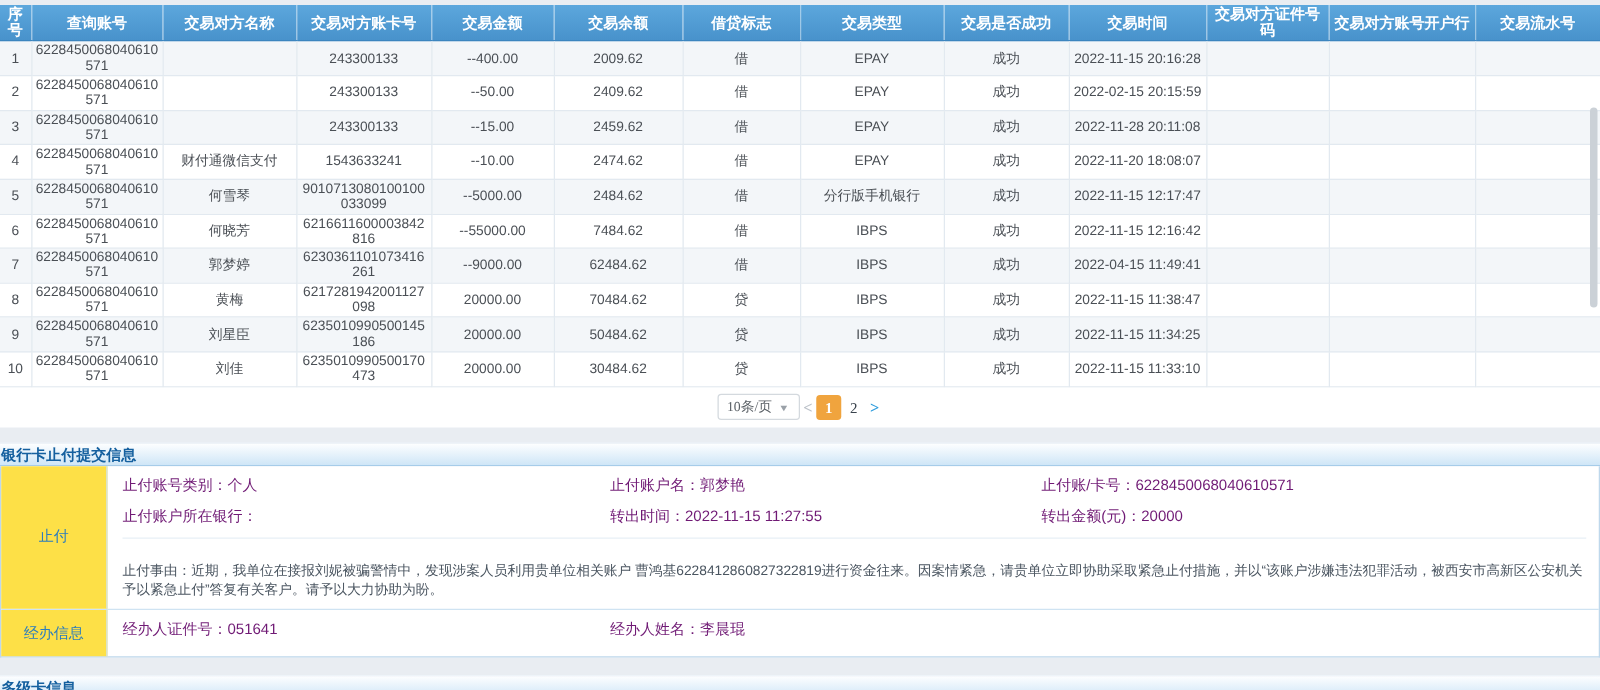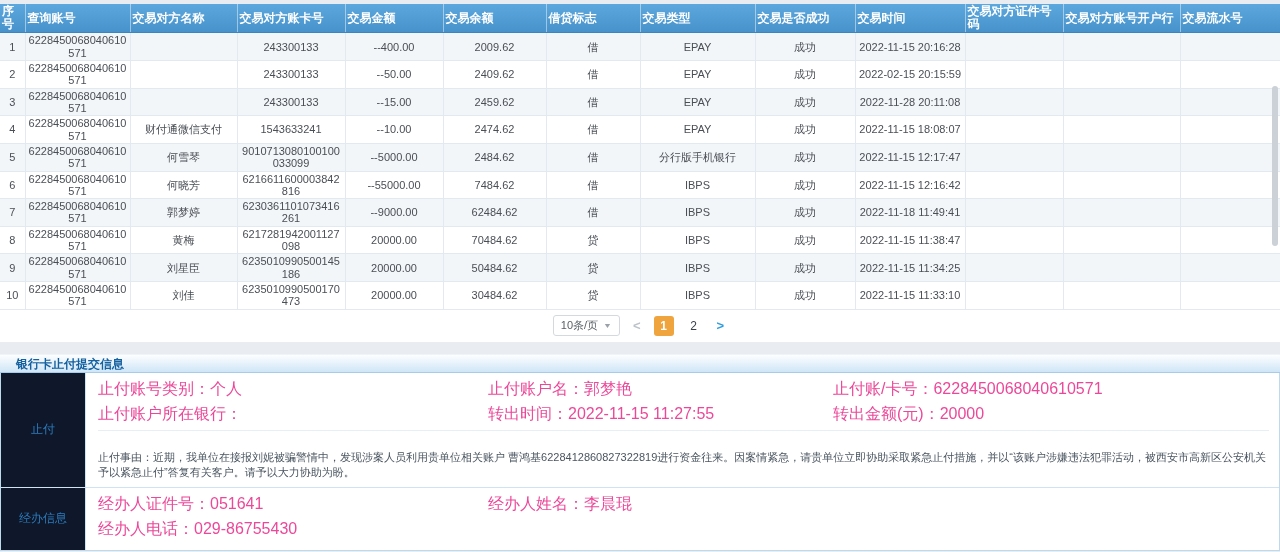--- a/index.html
+++ b/index.html
@@ -9,40 +9,40 @@
     font-family: "Liberation Sans", sans-serif;
     position: relative;
   }
   
   table.grid { border-collapse: collapse; table-layout: fixed; width: 1280px; background: #fff; }
   table.grid th {
     background: linear-gradient(#5ca7dd, #4892cb);
     color: #fff; font-size: 12px; font-weight: bold;
     border-left: 1px solid rgba(255,255,255,.45);
     border-bottom: 1px solid #3c85bf;
-    padding: 1px 2px; line-height: 1.1; text-align: left;
+    padding: 1px 2px; line-height: 1.1; text-align: center;
   }
   table.grid th:first-child { border-left: none; }
   table.grid td {
     font-size: 11px; color: #4a4f55; text-align: center;
     border: 1px solid #e2e9f0; border-top: none;
     padding: 1px 2px; line-height: 1.12; word-break: break-all;
   }
   table.grid td:first-child { border-left: none; }
   table.grid td:last-child { border-right: none; }
   table.grid tbody tr:nth-child(odd)  td { background: #f3f6f9; }
   table.grid tbody tr:nth-child(even) td { background: #ffffff; }
   #tx-table { margin-top: 4px; }
   #tx-table th { height: 22px; }
   #tx-table tbody td { height: 22px; }
   
   .pagination {
     height: 32px; background: #fff;
-    display: flex; align-items: center; justify-content: center; gap: 10px;
-    font-size: 12px; color: #39424c;
+    display: flex; align-items: center; justify-content: center; gap: 0;
+    font-size: 12px; color: #39424c; font-family: Liberation Serif, serif;
   }
   .page-size {
     display: inline-flex; align-items: center; gap: 5px;
     border: 1px solid #d4d9de; border-radius: 3px; background: #fff;
     padding: 2px 7px; font-size: 11px; color: #5a6066; cursor: pointer;
   }
   .page-size .chev { font-size: 9px; color: #9aa1a8; transform: scaleY(.8); }
   .pg-arrow { font-size: 13px; font-weight: bold; padding: 0 3px; cursor: pointer; }
   .pg-prev { color: #bcc2c9; }
   .pg-next { color: #2f9ddd; }
@@ -52,34 +52,34 @@
   }
   .pg-num.active { background: #f0a43e; color: #fff; border-radius: 3px; font-weight: bold; }
   
   .section-gap { height: 12px; }
   .section-bar {
     height: 19px; line-height: 19px;
     background: linear-gradient(#fdfeff, #cfe6f7);
     border-top: 1px solid #eef4f9;
     border-bottom: 1px solid #a6cce9;
     color: #15609f; font-weight: bold; font-size: 12px;
-    padding-left: 16px;
+    padding-left: 1px;
   }
   
   .info-box { background: #fff; border: 1px solid #bed8ec; border-top: none; }
   .info-block { display: flex; }
   .info-block + .info-block { border-top: 1px solid #cfe3f2; }
   .side-label {
-    flex: 0 0 85px; background: #0f172a; border-right: 1px solid #cfe3f2;
+    flex: 0 0 85px; background: #fde047; border-right: 1px solid #cfe3f2;
     color: #2b7cbd; font-size: 12px;
     display: flex; align-items: center; justify-content: center;
   }
   .block-content { flex: 1; padding: 7px 10px 5px 12px; }
   .field-row { display: grid; grid-template-columns 390px 345px 1fr; grid-template-columns: 390px 345px 1fr; margin-bottom: 8px; }
-  .field { font-size: 16px; color: #ec4899; line-height: 17px; white-space: nowrap; overflow: hidden; }
+  .field { font-size: 12px; color: #701a75; line-height: 17px; white-space: nowrap; overflow: hidden; }
   .reason-row { border-top: 1px solid #e7eff6; padding-top: 19px; margin-bottom: 2px; }
   .reason { font-size: 11px; color: #4a5560; line-height: 15px; }
   
   .scroll-thumb {
     position: absolute; right: 2px; top: 86px; width: 6px; height: 160px;
     background: #cbd1d7; border-radius: 3px;
   }
 </style>
 </head>
 <body>
@@ -166,21 +166,21 @@
       <tr>
         <td>4</td>
         <td>6228450068040610571</td>
         <td>财付通微信支付</td>
         <td>1543633241</td>
         <td>--10.00</td>
         <td>2474.62</td>
         <td>借</td>
         <td>EPAY</td>
         <td>成功</td>
-        <td>2022-11-15 18:08:07</td>
+        <td>2022-11-20 18:08:07</td>
         <td></td>
         <td></td>
         <td></td>
       </tr>
       <tr>
         <td>5</td>
         <td>6228450068040610571</td>
         <td>何雪琴</td>
         <td>9010713080100100033099</td>
         <td>--5000.00</td>
@@ -211,21 +211,21 @@
       <tr>
         <td>7</td>
         <td>6228450068040610571</td>
         <td>郭梦婷</td>
         <td>6230361101073416261</td>
         <td>--9000.00</td>
         <td>62484.62</td>
         <td>借</td>
         <td>IBPS</td>
         <td>成功</td>
-        <td>2022-11-18 11:49:41</td>
+        <td>2022-04-15 11:49:41</td>
         <td></td>
         <td></td>
         <td></td>
       </tr>
       <tr>
         <td>8</td>
         <td>6228450068040610571</td>
         <td>黄梅</td>
         <td>6217281942001127098</td>
         <td>20000.00</td>
@@ -304,23 +304,20 @@
       </div>
     </div>
   </div>
   <div class="info-block">
     <div class="side-label">经办信息</div>
     <div class="block-content">
       <div class="field-row">
         <div class="field"><span>经办人证件号：</span><span>051641</span></div>
         <div class="field"><span>经办人姓名：</span><span>李晨琨</span></div>
       </div>
-      <div class="field-row">
-        <div class="field"><span>经办人电话：</span><span>029-86755430</span></div>
-      </div>
     </div>
   </div>
 </div>
 
 <div class="section-gap" style="height:14px"></div>
 
 <div class="section-bar">多级卡信息</div>
 
 <div class="scroll-thumb"></div>
 

